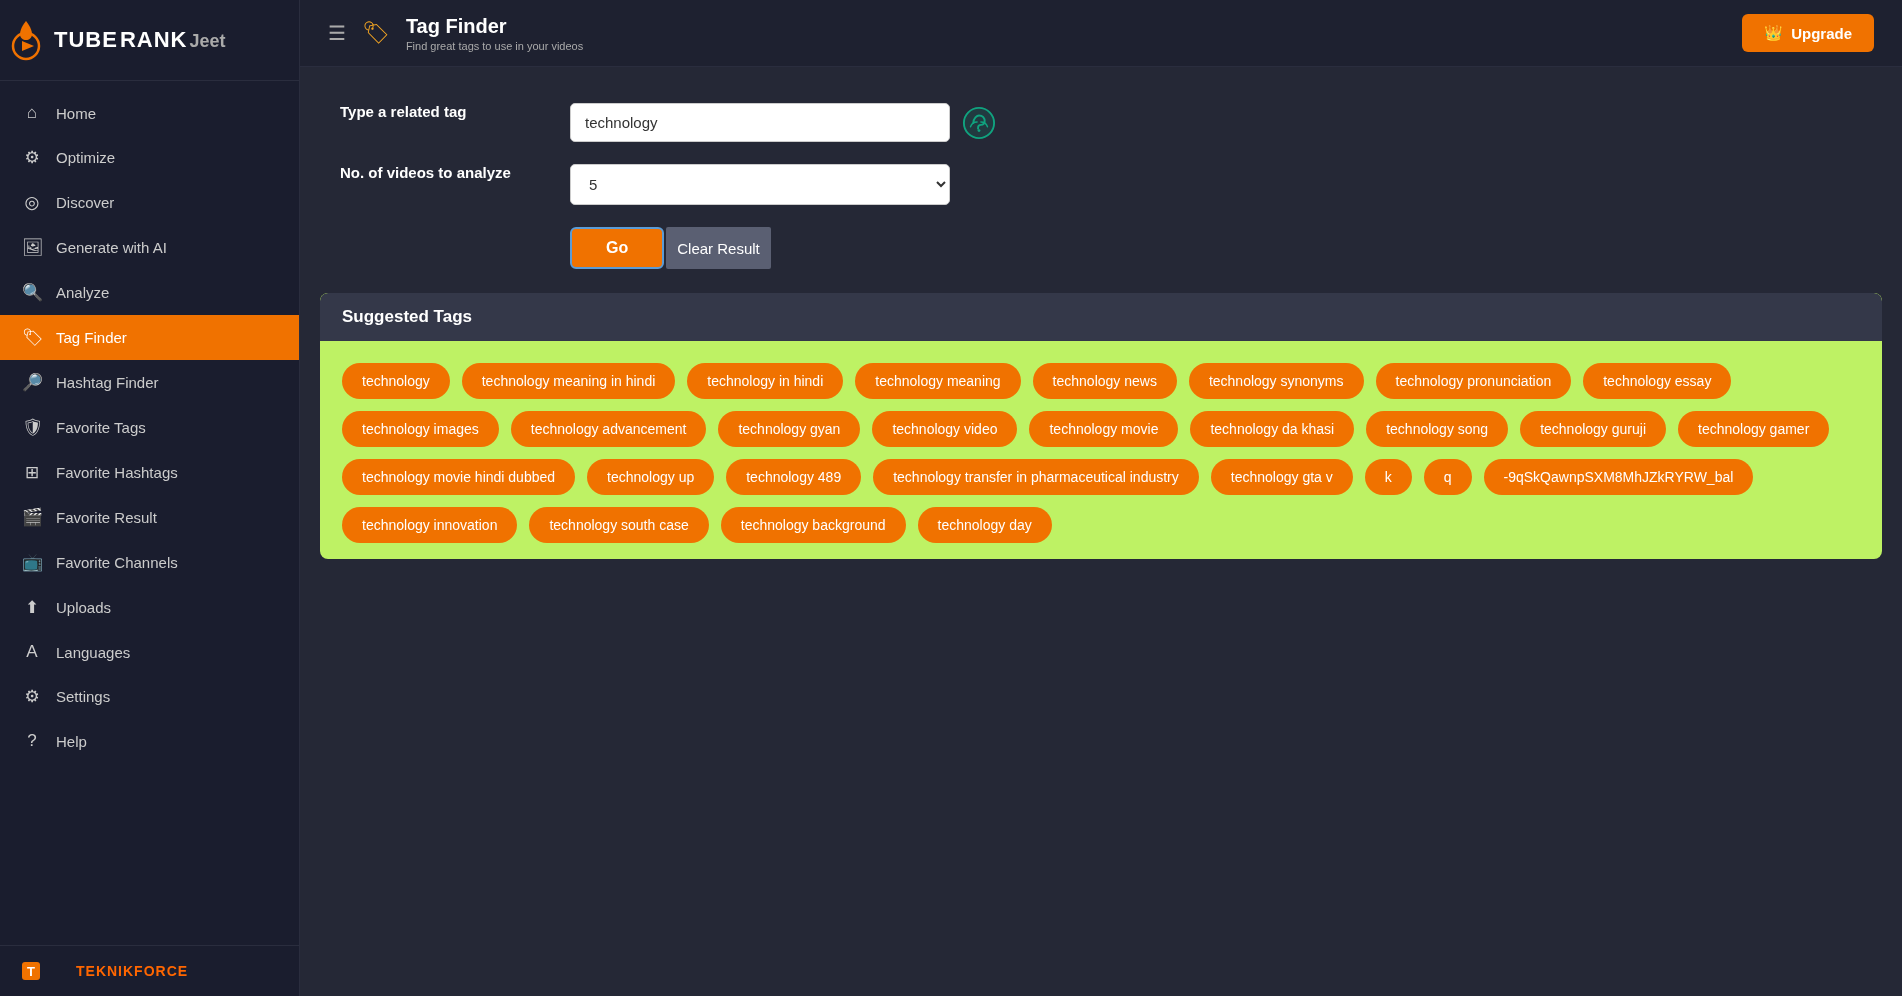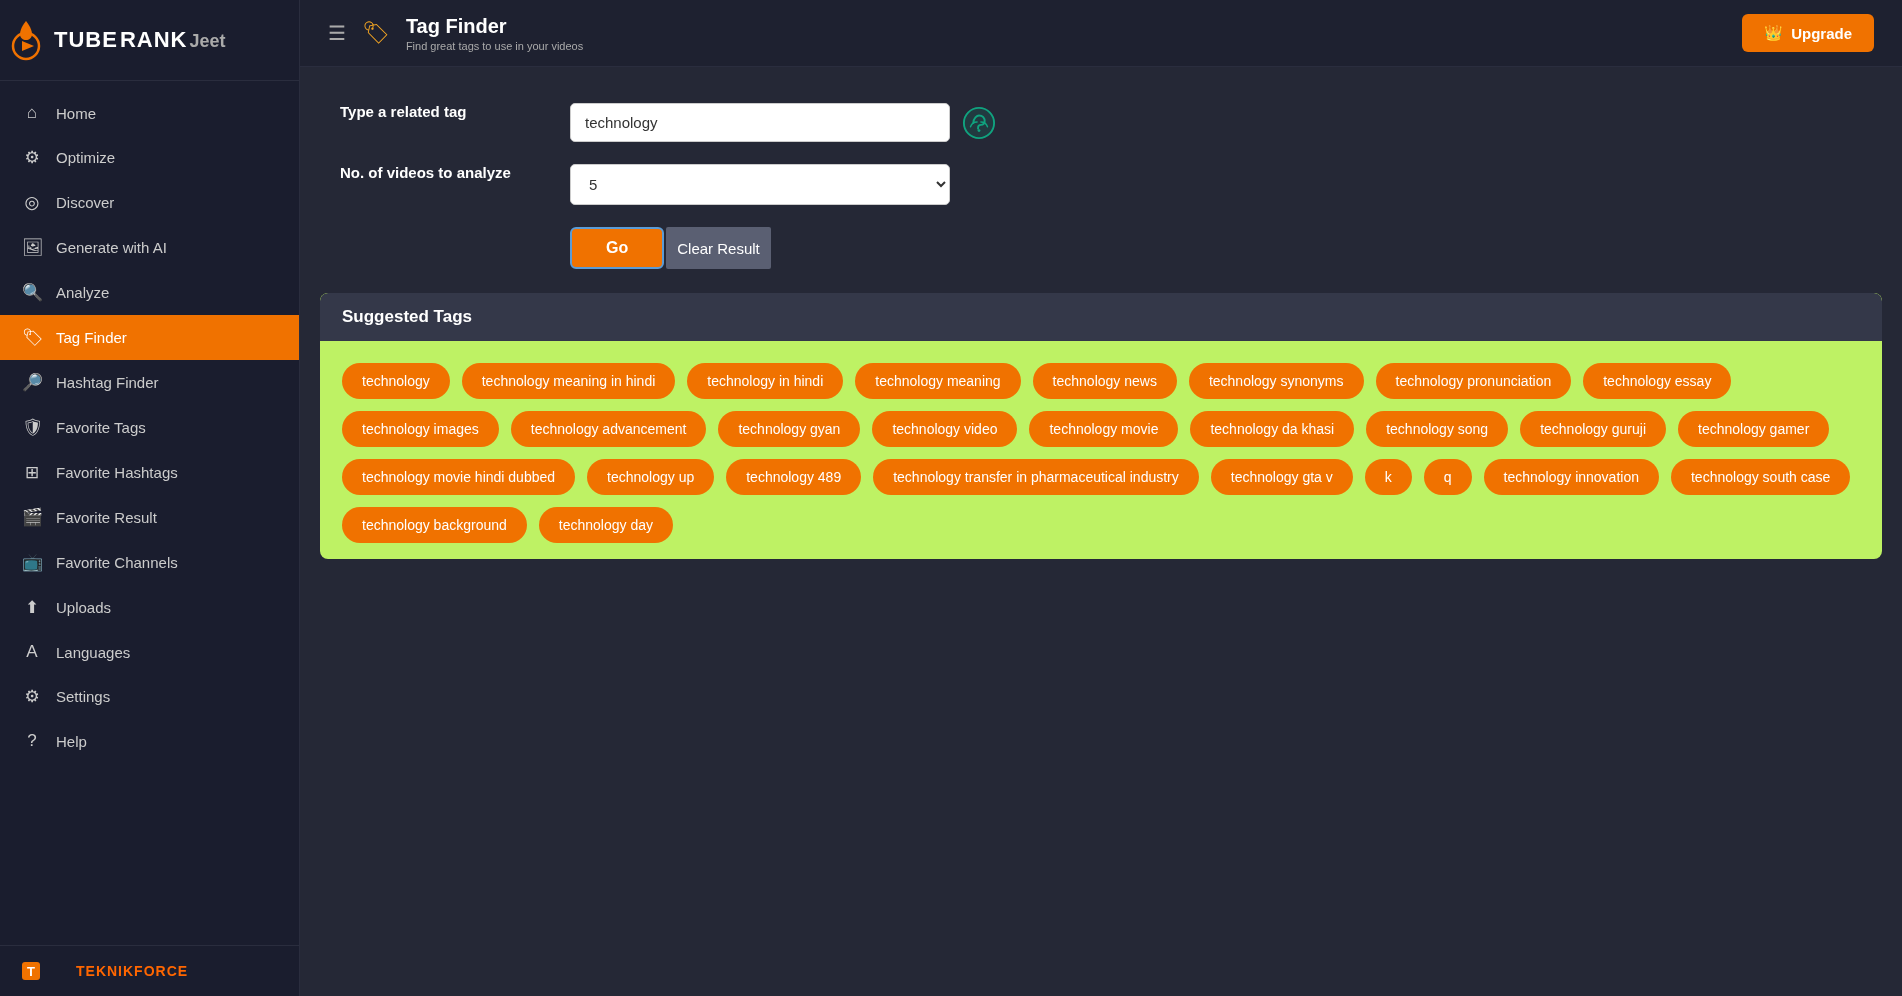--- a/index.html
+++ b/index.html
@@ -382,20 +382,21 @@
         <div class="tag-pill">technology song</div>
         <div class="tag-pill">technology guruji</div>
         <div class="tag-pill">technology gamer</div>
         <div class="tag-pill">technology movie hindi dubbed</div>
         <div class="tag-pill">technology up</div>
         <div class="tag-pill">technology 489</div>
         <div class="tag-pill">technology transfer in pharmaceutical industry</div>
         <div class="tag-pill">technology gta v</div>
         <div class="tag-pill">k</div>
         <div class="tag-pill">q</div>
+        <div class="tag-pill">-9qSkQawnpSXM8MhJZkRYRW_bal</div>
         <div class="tag-pill">technology innovation</div>
         <div class="tag-pill">technology south case</div>
         <div class="tag-pill">technology background</div>
         <div class="tag-pill">technology day</div>
       </div>
   </div>
 
 </div>
 
 </body></html>

